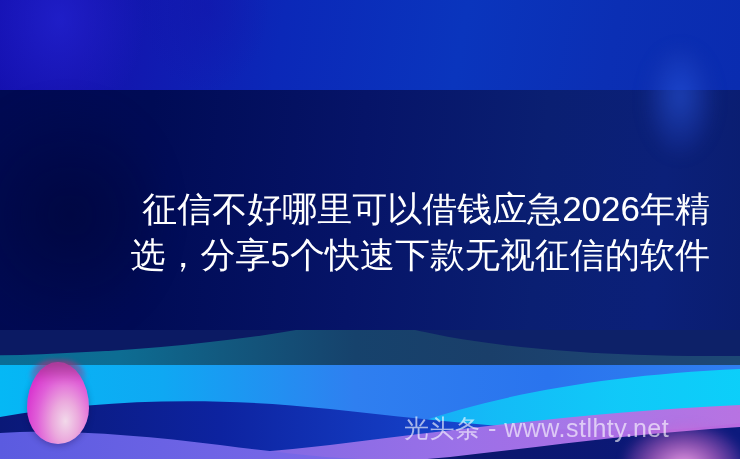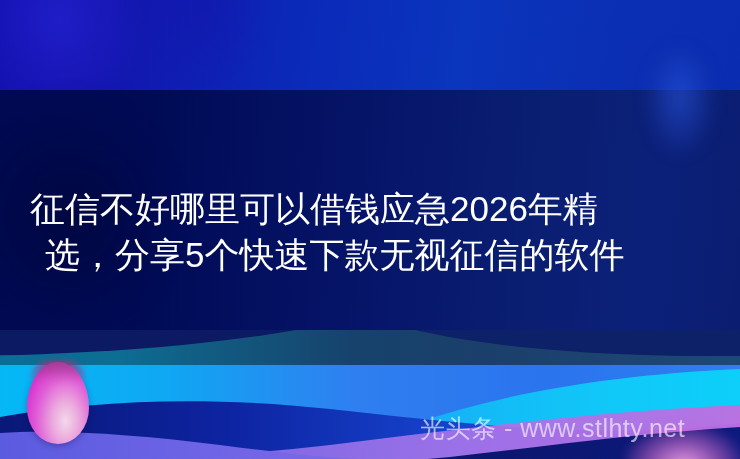--- a/index.html
+++ b/index.html
@@ -124,35 +124,36 @@
     background: radial-gradient(ellipse at 50% 55%, rgba(255,170,240,0.92), rgba(235,120,215,0.55) 40%, rgba(190,80,200,0.18) 68%, rgba(150,60,190,0) 82%);
     filter: blur(5px);
     pointer-events: none;
   }
 
   
   #title-block {
     position: absolute;
     left: 30px; top: 186px;
     width: 680px;
+    text-align: right;
   }
   .title-line {
     color: #ffffff;
     font-size: 35px;
     line-height: 46px;
     letter-spacing: 0px;
     white-space: nowrap;
     font-weight: 400;
   }
   #title-line-2 { margin-left: 15px; }
 
   
   #watermark {
     position: absolute;
-    left: 420px; top: 412px;
+    left: 404px; top: 412px;
     color: rgba(255,255,255,0.62);
     font-size: 25px;
     line-height: 32px;
     white-space: nowrap;
     letter-spacing: 0.5px;
     pointer-events: none;
   }
 </style>
 </head>
 <body>

